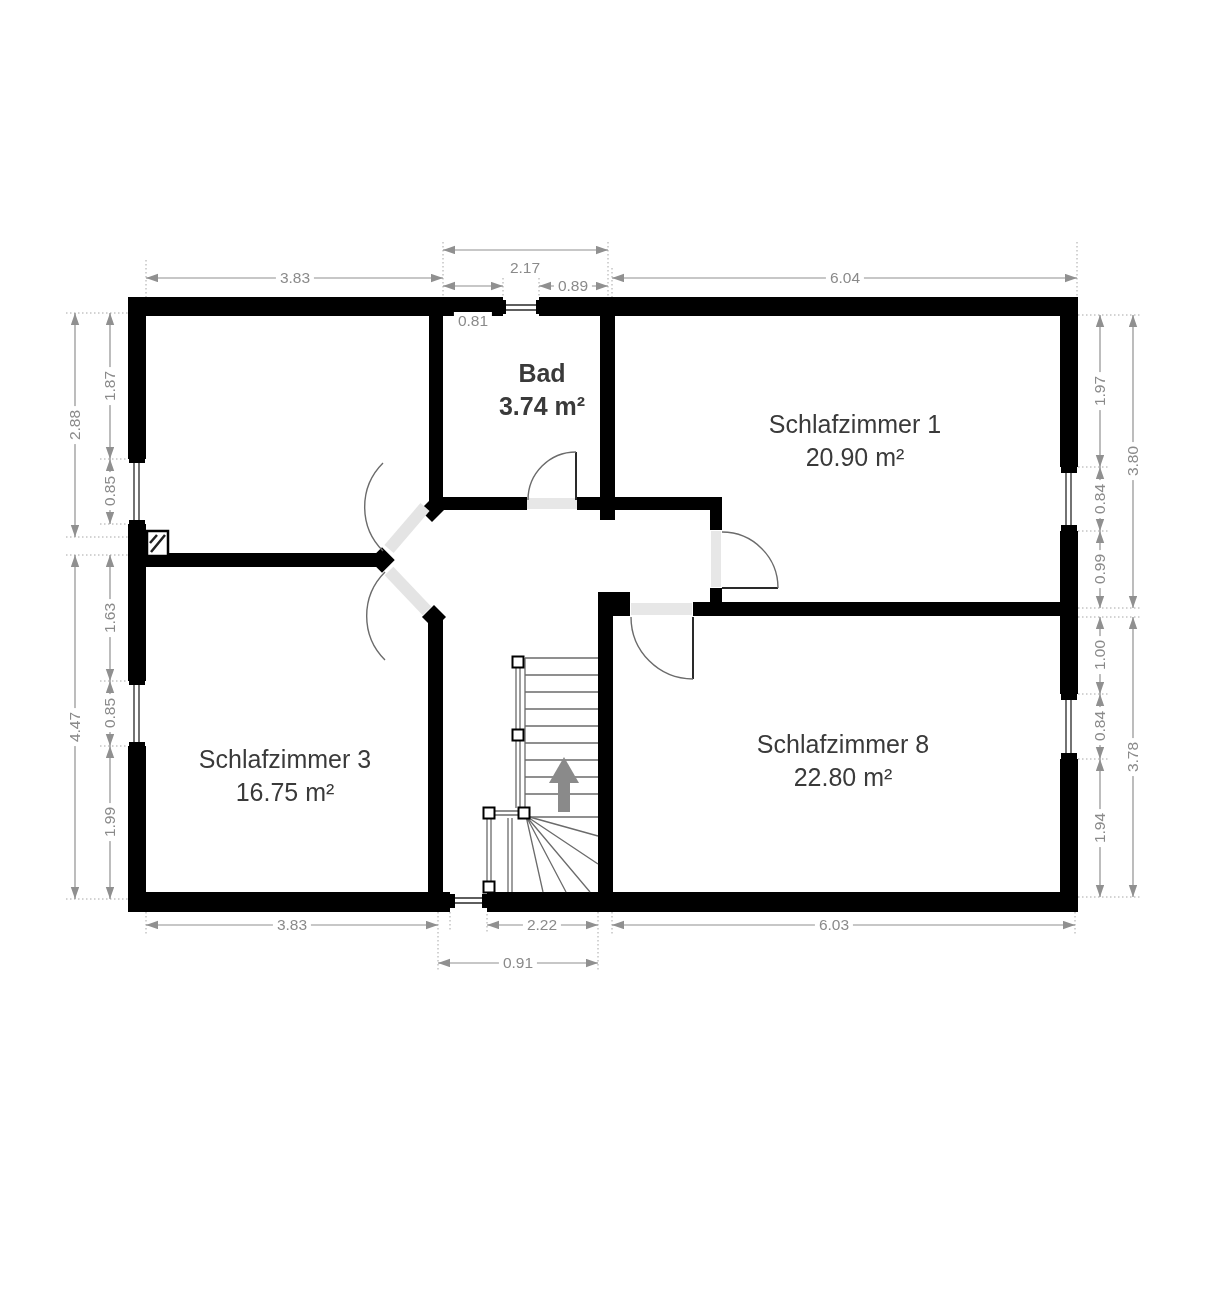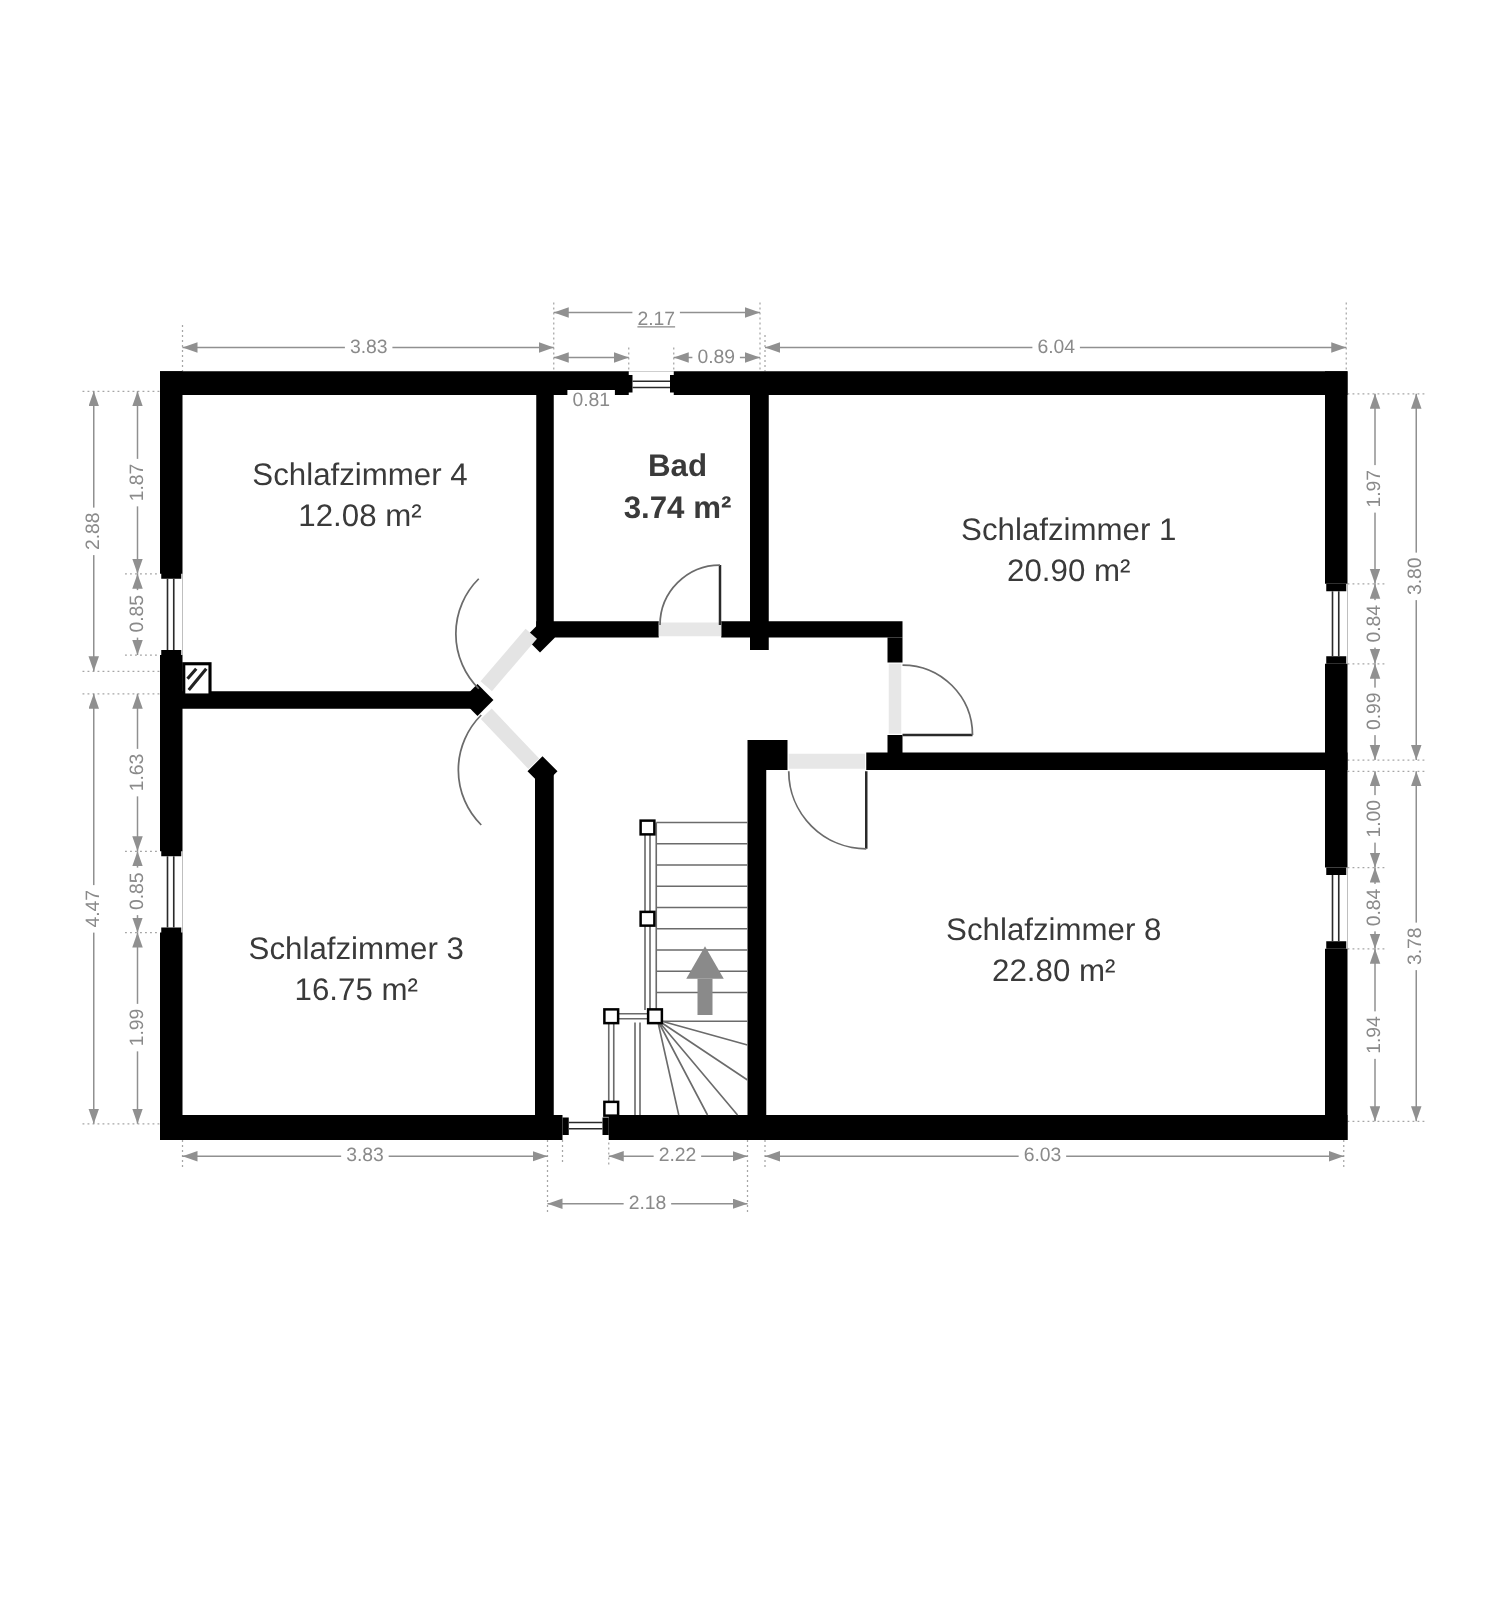--- a/index.html
+++ b/index.html
@@ -170,42 +170,38 @@
     <line x1="1100" y1="694" x2="1100" y2="759"></line>
     <line x1="1100" y1="759" x2="1100" y2="897"></line>
 
     <line x1="146" y1="925" x2="438" y2="925"></line>
     <line x1="487" y1="925" x2="598" y2="925"></line>
     <line x1="612" y1="925" x2="1075" y2="925"></line>
     <line x1="438" y1="963" x2="598" y2="963"></line>
   </g>
 </svg>
 
-  <div class="room" style="left:288px;top:397px;">
-    <div>Schlafzimmer 4</div>
-    <div>12.08 m²</div>
-  </div>
   <div class="room" style="left:542px;top:390px;font-weight:bold;">
     <div>Bad</div>
     <div>3.74 m²</div>
   </div>
   <div class="room" style="left:855px;top:441px;">
     <div>Schlafzimmer 1</div>
     <div>20.90 m²</div>
   </div>
   <div class="room" style="left:285px;top:776px;">
     <div>Schlafzimmer 3</div>
     <div>16.75 m²</div>
   </div>
   <div class="room" style="left:843px;top:761px;">
     <div>Schlafzimmer 8</div>
     <div>22.80 m²</div>
   </div>
 
-  <span class="dim" style="left:525px;top:256px;text-decoration:underline;">2.17</span>
+  <span class="dim" style="left:525px;top:268px;">2.17</span>
   <span class="dim" style="left:295px;top:278px;">3.83</span>
   <span class="dim" style="left:473px;top:286px;margin-top:35px;">0.81</span>
   <span class="dim" style="left:573px;top:286px;">0.89</span>
   <span class="dim" style="left:845px;top:278px;">6.04</span>
 
   <span class="dim v" style="left:75px;top:425px;">2.88</span>
   <span class="dim v" style="left:110px;top:386px;">1.87</span>
   <span class="dim v" style="left:110px;top:491px;">0.85</span>
   <span class="dim v" style="left:75px;top:727px;">4.47</span>
   <span class="dim v" style="left:110px;top:618px;">1.63</span>
@@ -217,15 +213,15 @@
   <span class="dim v" style="left:1100px;top:569px;">0.99</span>
   <span class="dim v" style="left:1133px;top:461px;">3.80</span>
   <span class="dim v" style="left:1100px;top:655px;">1.00</span>
   <span class="dim v" style="left:1100px;top:726px;">0.84</span>
   <span class="dim v" style="left:1100px;top:828px;">1.94</span>
   <span class="dim v" style="left:1133px;top:757px;">3.78</span>
 
   <span class="dim" style="left:292px;top:925px;">3.83</span>
   <span class="dim" style="left:542px;top:925px;">2.22</span>
   <span class="dim" style="left:834px;top:925px;">6.03</span>
-  <span class="dim" style="left:518px;top:963px;">2.18</span>
+  <span class="dim" style="left:518px;top:963px;">0.91</span>
 
 </div>
 
 </body></html>

